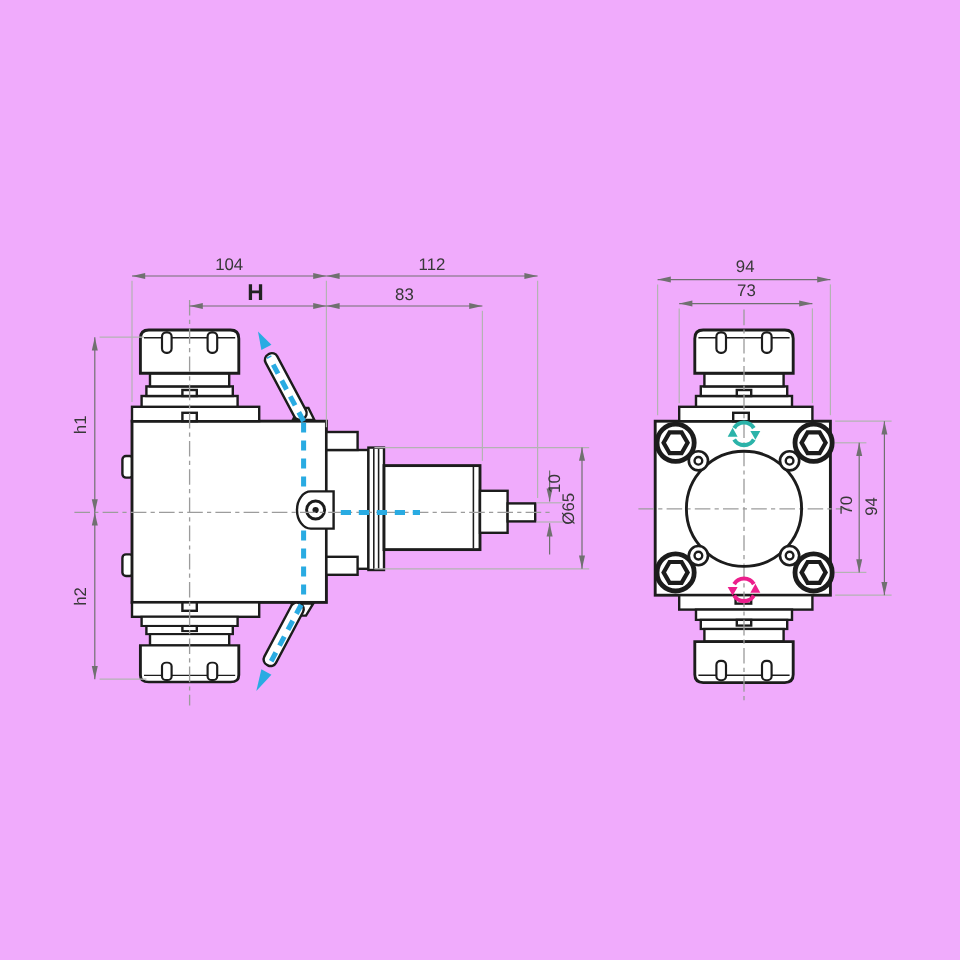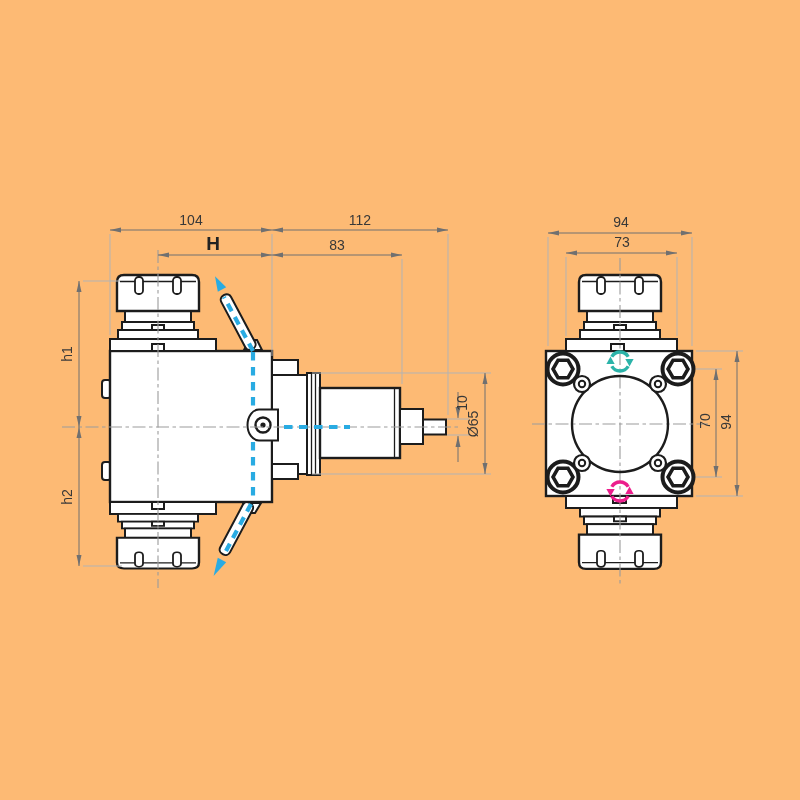--- a/index.html
+++ b/index.html
@@ -1,16 +1,16 @@
 <!DOCTYPE html>
 <html><head>
 <meta charset="utf-8">
 <style>
   html,body{margin:0;padding:0;background:#ffffff;}
-  .stage{width:800px;height:800px;position:relative;background:#fdba74;overflow:hidden;}
+  .stage{width:800px;height:800px;position:relative;background:#f0abfc;overflow:hidden;}
   svg{display:block;}
   
   .o2{stroke:#1c1c1c;stroke-width:2.4;fill:#ffffff;}
   .o{stroke:#1c1c1c;stroke-width:2;fill:#ffffff;}
   .o2nf{stroke:#1c1c1c;stroke-width:2.4;fill:none;}
   .t{stroke:#1c1c1c;stroke-width:1.3;fill:none;}
   
   .dim{stroke:#707070;stroke-width:1;fill:none;}
   .ext{stroke:#b3b3b3;stroke-width:1;fill:none;}
   .cl{stroke:#9c9c9c;stroke-width:1.1;fill:none;stroke-dasharray:13 3.5 3.5 3.5;}

